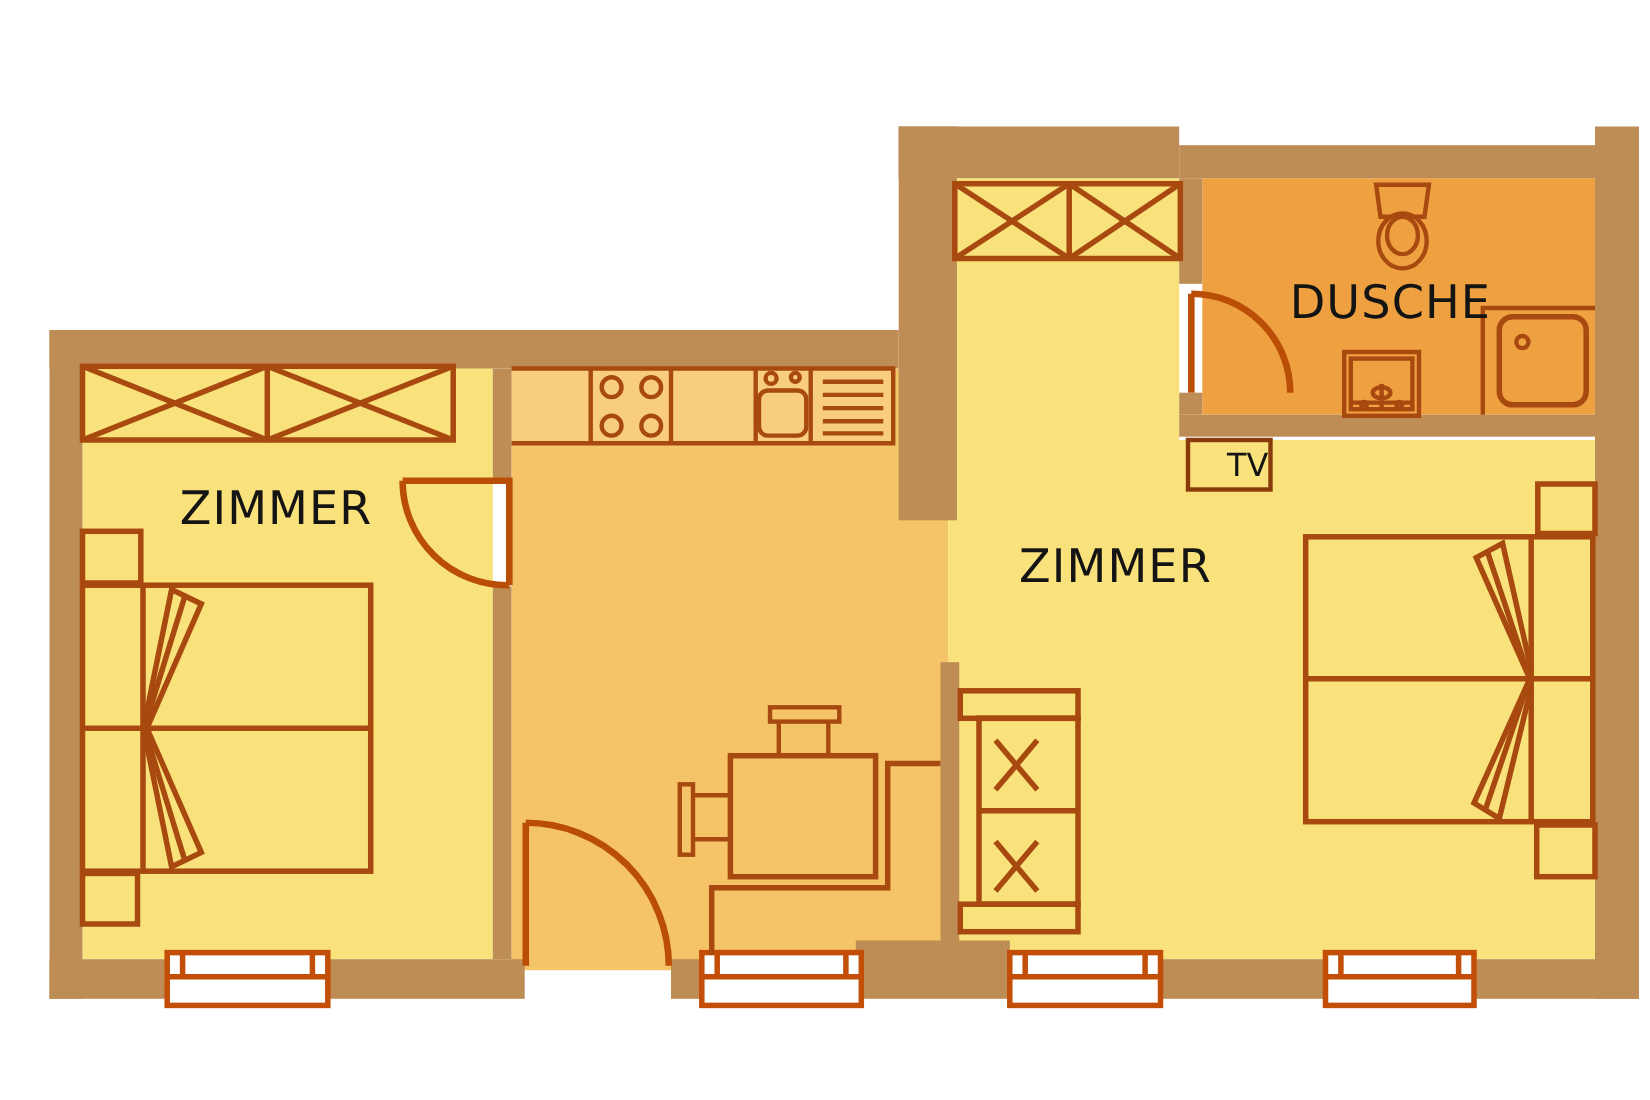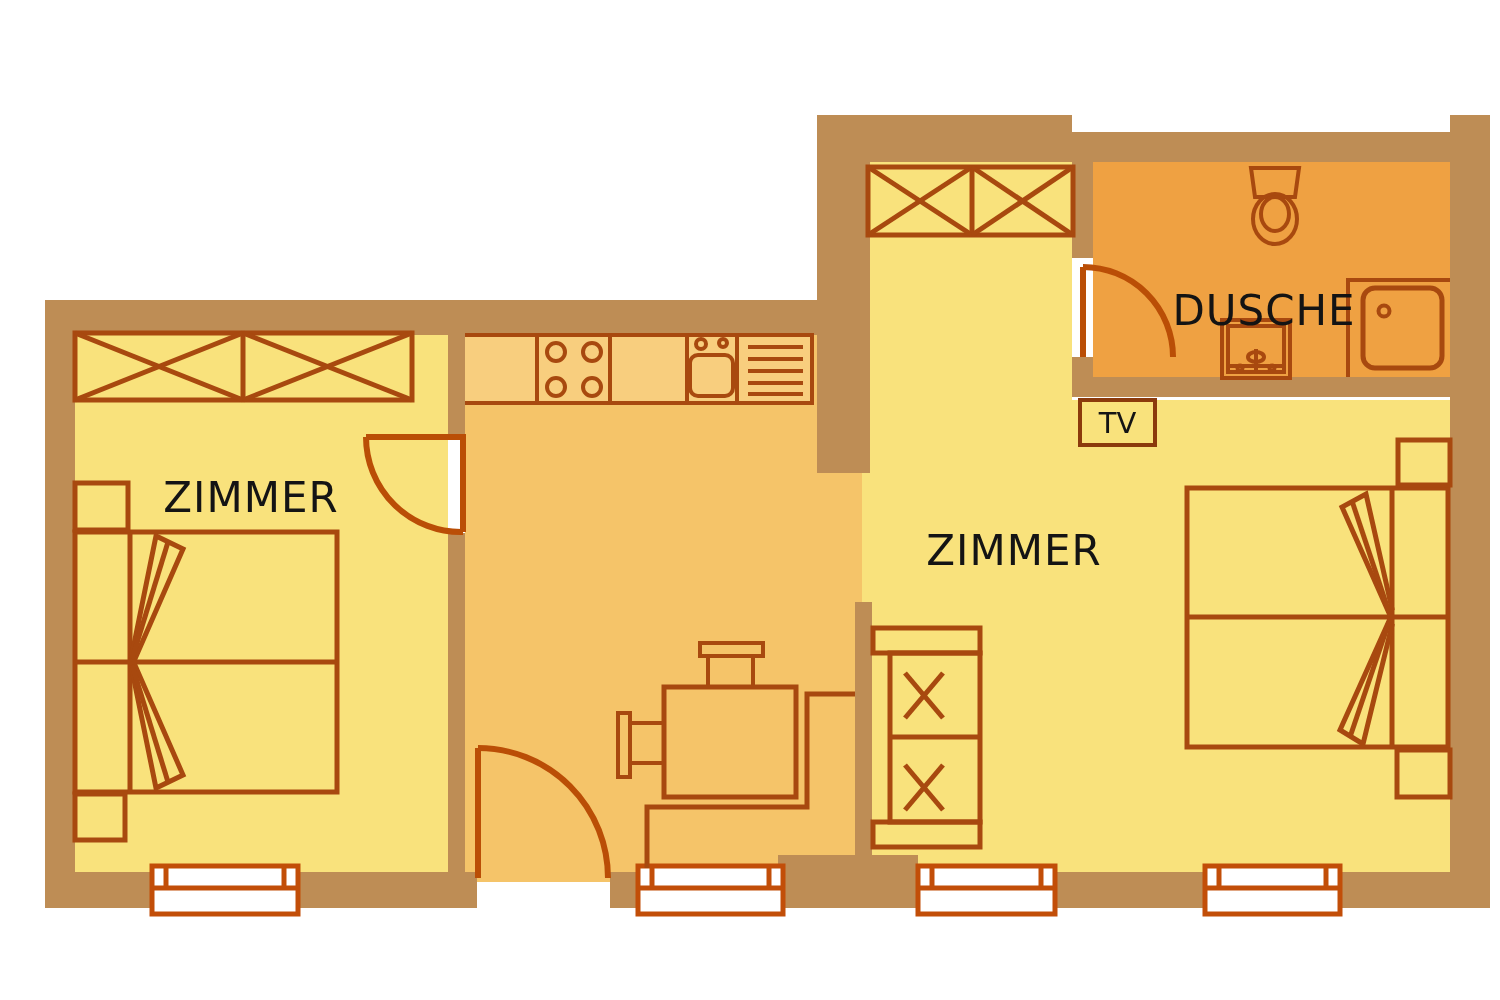--- a/index.html
+++ b/index.html
@@ -12,24 +12,24 @@
         font-family:"DejaVu Sans", sans-serif;}
   .floor{position:absolute;}
   .wall{position:absolute;background:var(--wall);}
   svg.overlay{position:absolute;left:0;top:0;width:1500px;height:1000px;}
   .furn{stroke:var(--furniture_stroke);stroke-width:5;fill:none;}
   .furn-thin{stroke:var(--furniture_stroke);stroke-width:4;fill:none;}
   .door{stroke:var(--door_stroke);stroke-width:6;fill:none;}
   .win-frame{stroke:var(--window_stroke);stroke-width:5;fill:var(--window_fill);}
   .win-line{stroke:var(--window_stroke);stroke-width:5;fill:none;}
   .room-label{position:absolute;color:var(--text);font-size:42px;font-weight:400;
-              letter-spacing:1px;white-space:nowrap;transform:translate(-50%,-50%);margin-top:35px;}
+              letter-spacing:1px;white-space:nowrap;transform:translate(-50%,-50%);}
   .tv-box{position:absolute;left:1078px;top:398px;width:71px;height:41px;
           background:var(--room_light);border:4px solid var(--tv_border);
-          display:flex;align-items:center;justify-content:center;
+          display:flex;align-items:center;justify-content:flex-end;
           color:var(--text);font-size:29px;}
 </style>
 </head>
 <body>
 
 <div class="plan">
 
   <div class="floor" style="left:75px;top:333px;width:373px;height:539px;background:var(--room_light);"></div>
   <div class="floor" style="left:465px;top:335px;width:397px;height:547px;background:var(--room_medium);"></div>
   <div class="floor" style="left:465px;top:335px;width:347px;height:68px;background:var(--counter);"></div>

